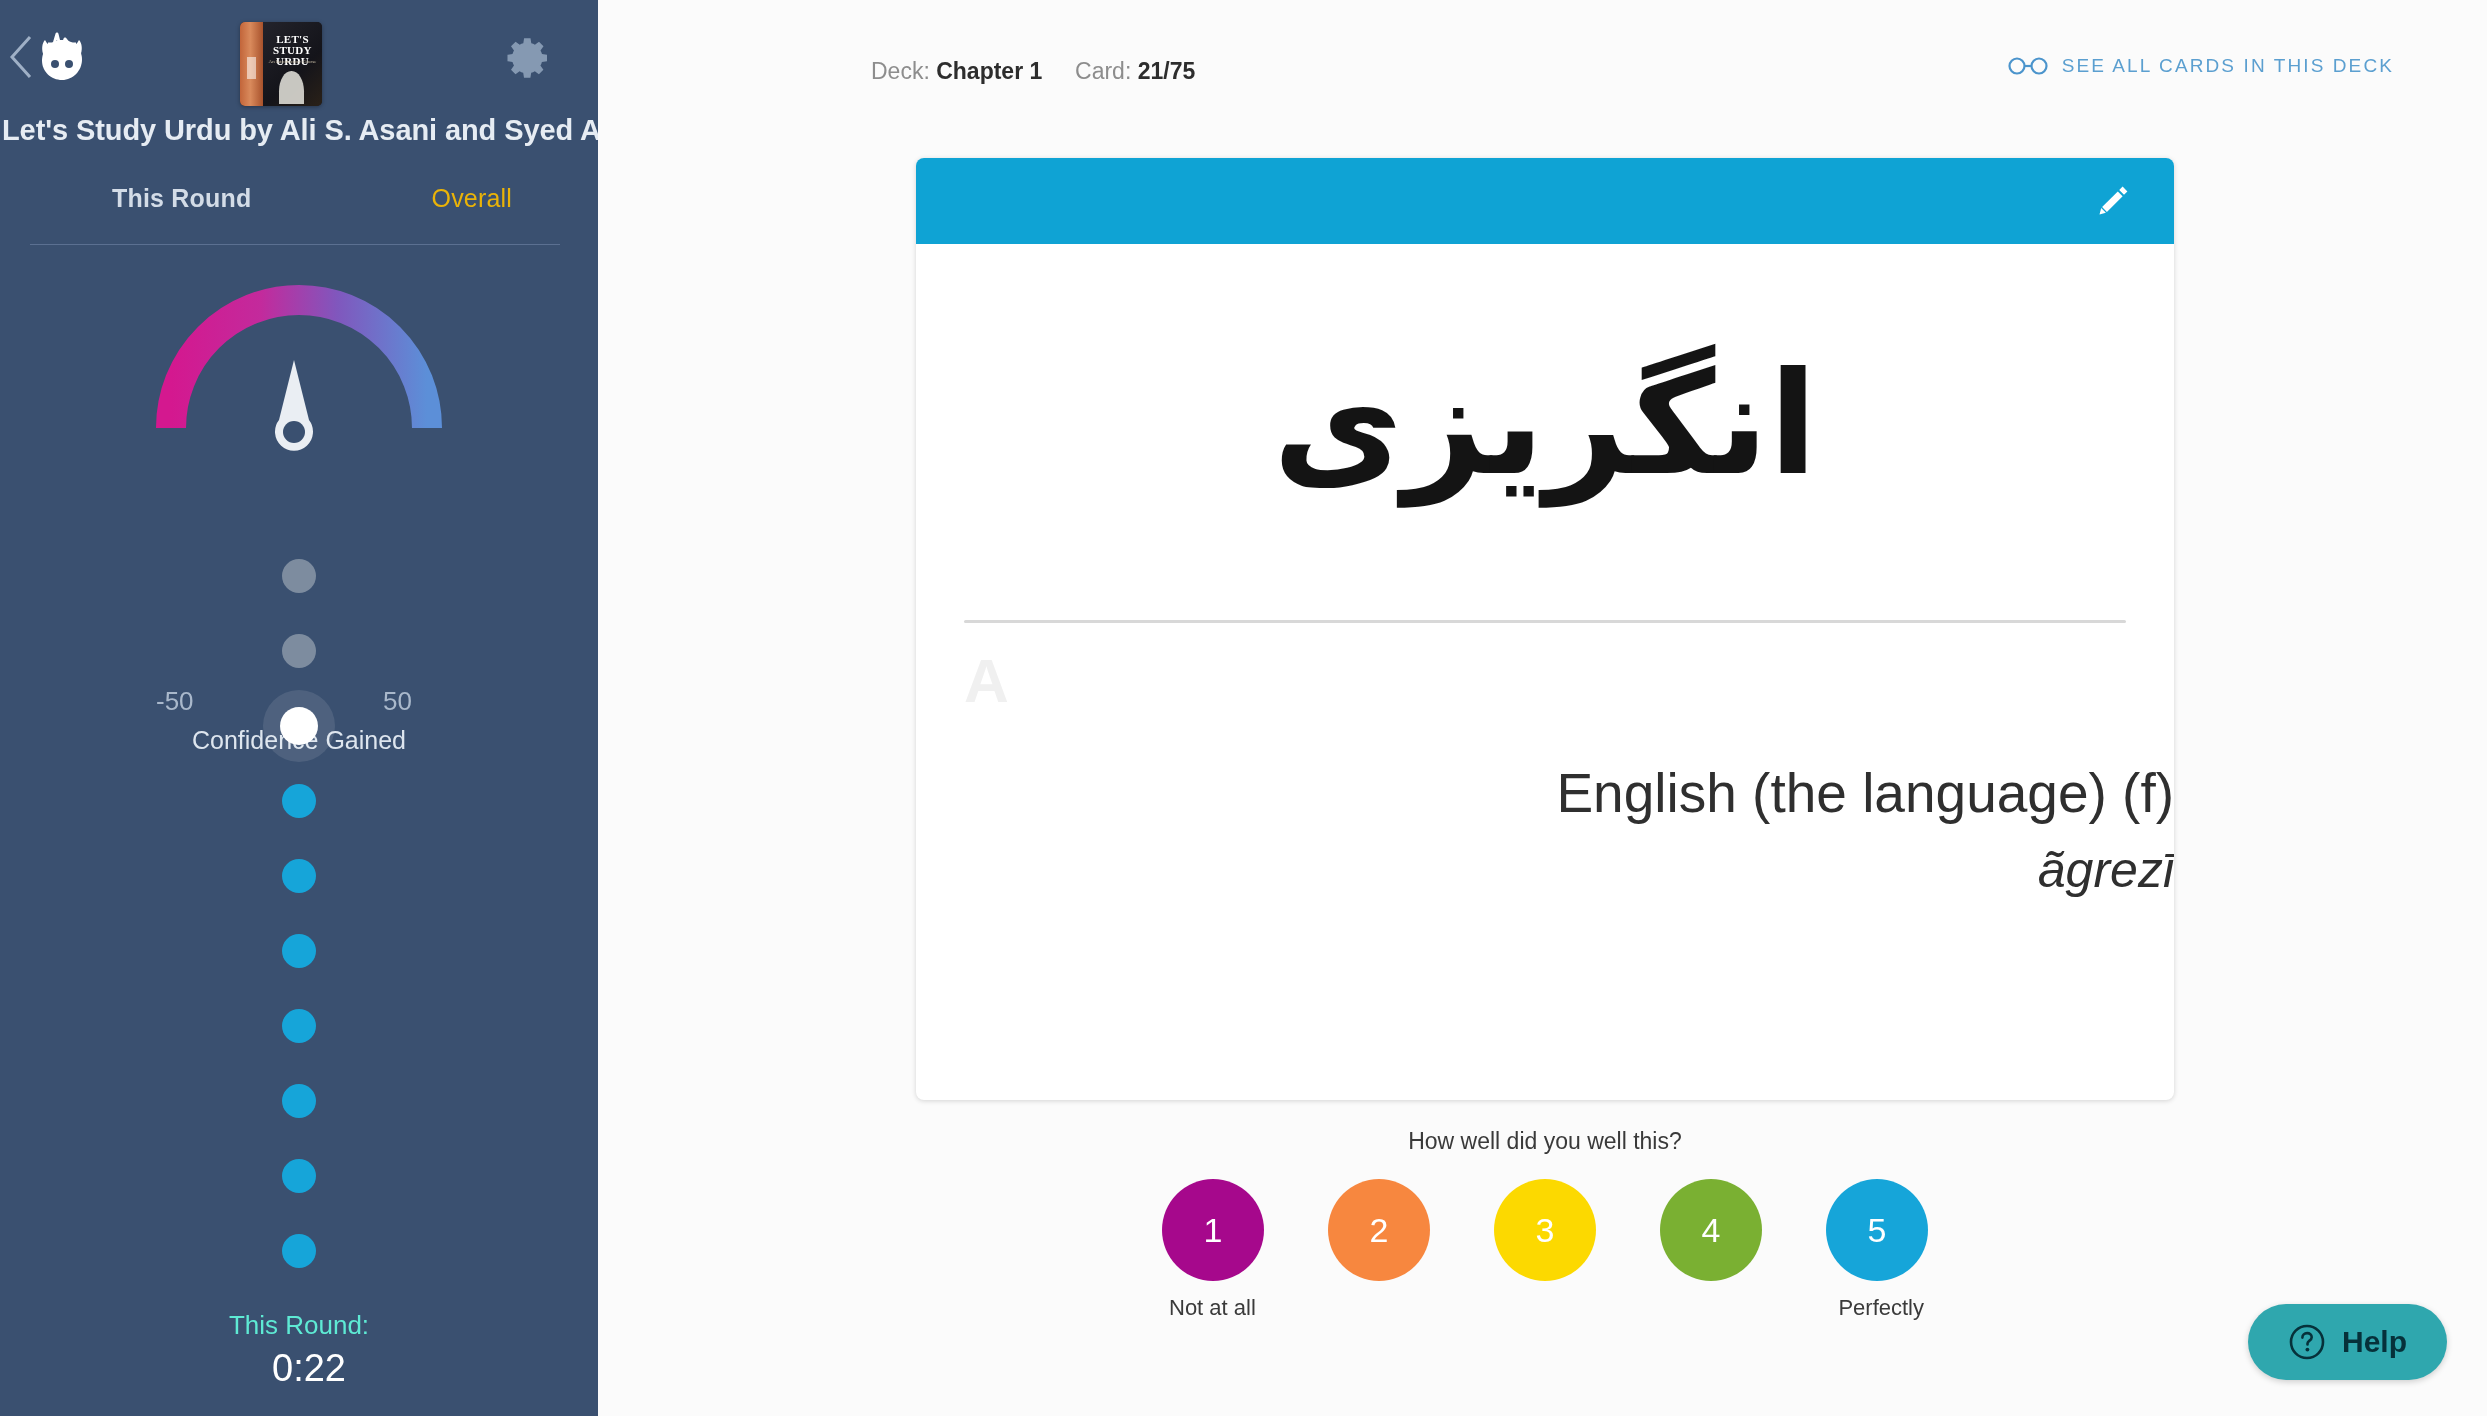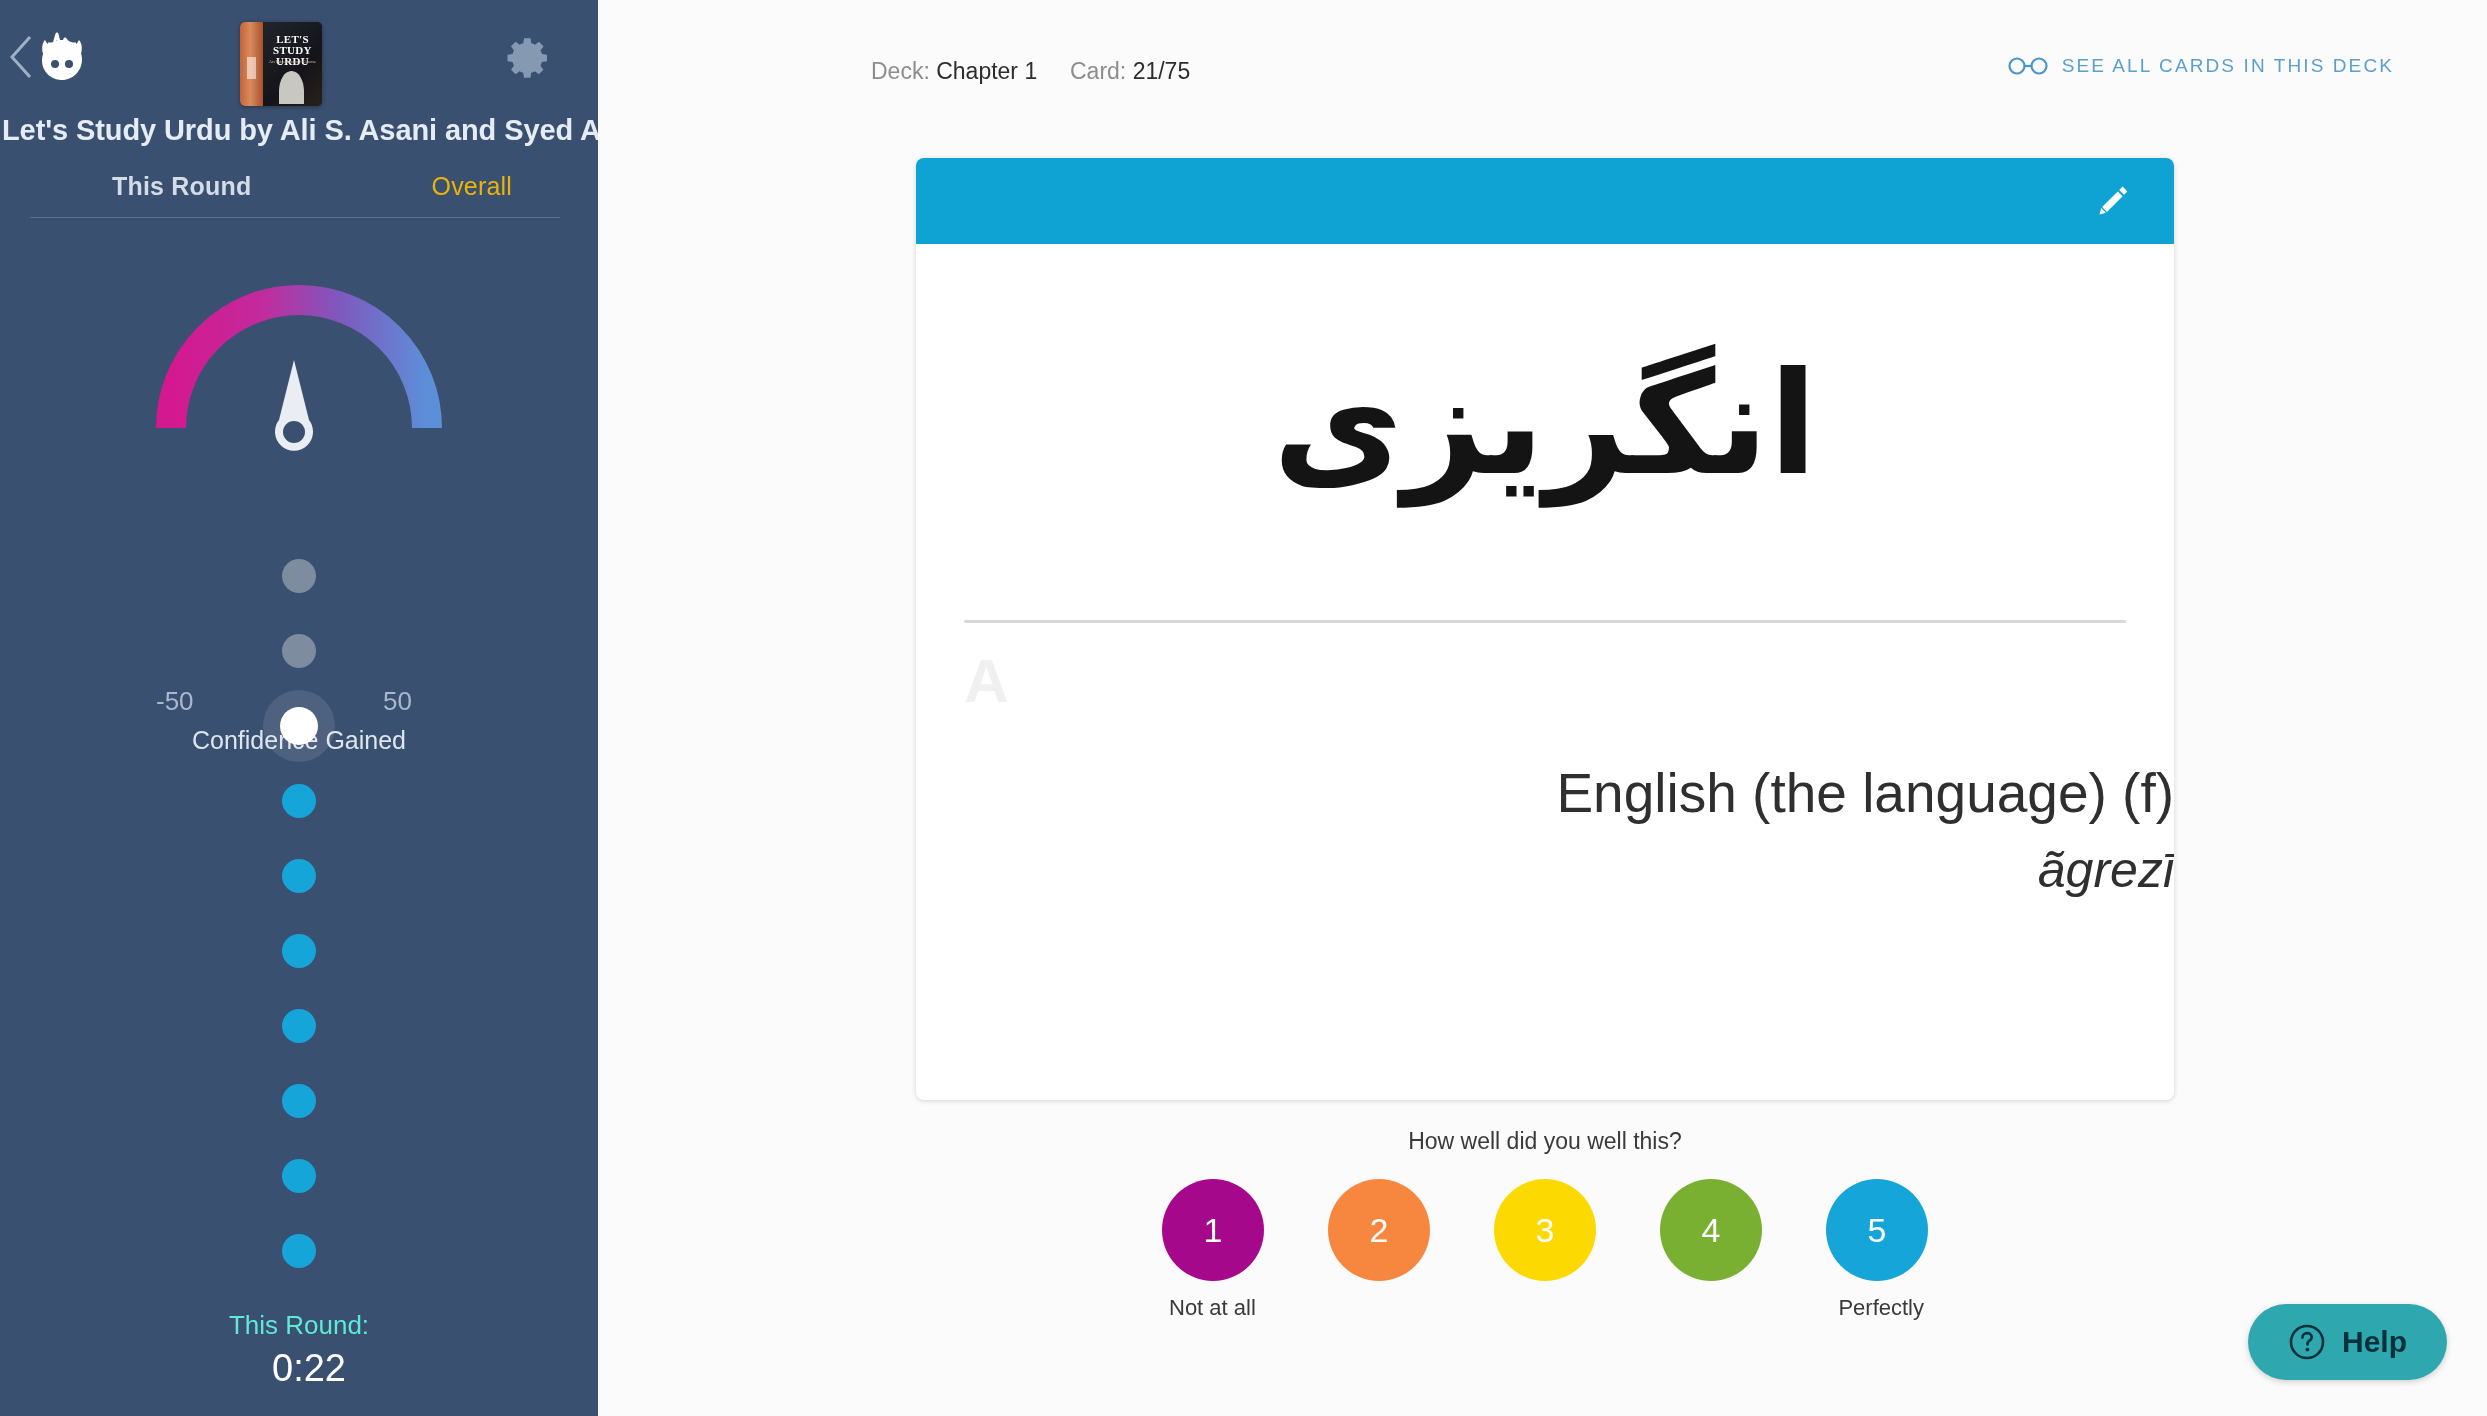--- a/index.html
+++ b/index.html
@@ -80,25 +80,25 @@
     left: 0; top: 114px;
     width: 612px;
     padding: 0 2px;
     font-size: 29px; font-weight: 700;
     color: #e6ecf3;
     white-space: nowrap;
     overflow: hidden;
     letter-spacing: -0.1px;
   }
   .tabs {
-    position: absolute; left: 30px; top: 172px;
+    position: absolute; left: 30px; top: 184px;
     width: 530px;
     display: flex;
     border-bottom: 1px solid #5b7091;
-    padding-bottom: 16px;
+    padding-bottom: 31px;
   }
   .tab { font-size: 25px; letter-spacing: .2px; }
   .tab.this-round { color: #d3dce7; font-weight: 700; margin-left: 82px; }
   .tab.overall   { color: #eab308; font-weight: 400; margin-left: 180px; }
 
   
   .gauge-wrap {
     position: absolute; left: 0; top: 268px; width: 598px; height: 230px;
   }
   .gauge-svg { position: absolute; left: 149px; top: 0; }
@@ -142,21 +142,21 @@
     height: 1416px;
     background: #fbfbfb;
   }
   .main-header {
     position: absolute; left: 0; top: 0; right: 0; height: 100px;
   }
   .deck-meta {
     position: absolute; left: 273px; top: 58px;
     font-size: 23px; color: #8d8d8d; white-space: nowrap;
   }
-  .deck-meta b { color: #2d2d2d; font-weight: 400; }
+  .deck-meta b { color: #2d2d2d; font-weight: 700; }
   .deck-meta .sp { display:inline-block; width: 20px; }
   .see-all {
     position: absolute; right: 93px; top: 55px;
     display: flex; align-items: center; gap: 14px;
     color: #5b9fd0; font-size: 19px; letter-spacing: 2.1px;
     text-transform: uppercase; white-space: nowrap; cursor: pointer;
   }
   .glasses-icon { width: 40px; height: 20px; flex: 0 0 40px; }
 
   

